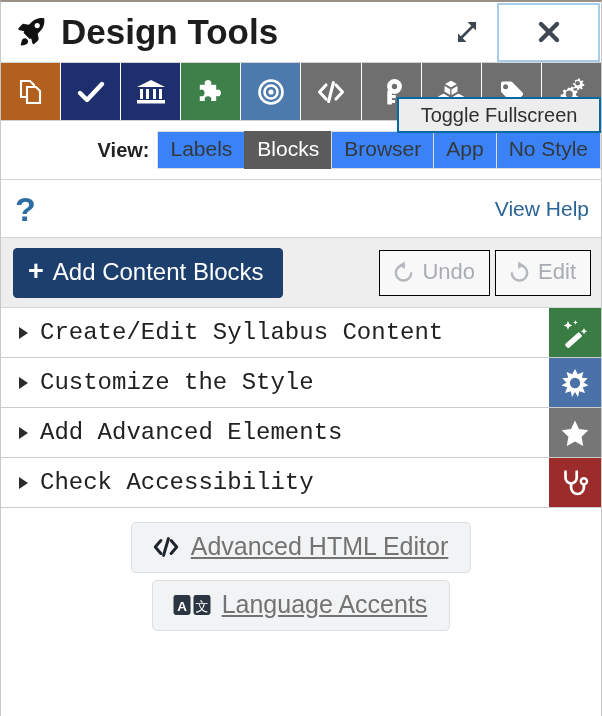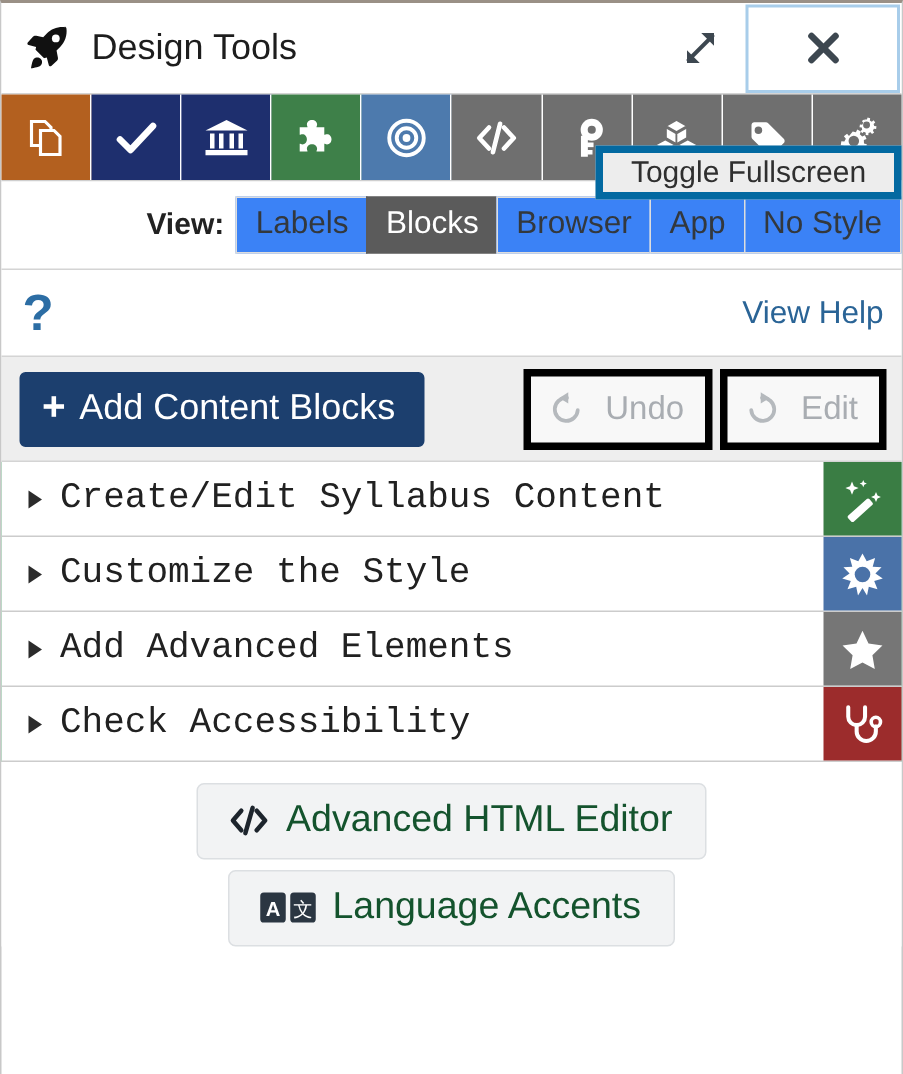--- a/index.html
+++ b/index.html
@@ -35,23 +35,23 @@
     margin-left: 12px;
     width: 36px;
     height: 36px;
     display: flex;
     align-items: center;
     justify-content: center;
     flex: 0 0 auto;
   }
   .app-title {
     margin-left: 12px;
-    font-size: 24px;
+    font-size: 35px;
     color: #1d1d1d;
-    font-weight: 400;
+    font-weight: 700;
     letter-spacing: 0px;
     white-space: nowrap;
   }
   .titlebar-spacer { flex: 1 1 auto; }
   .expand-btn {
     width: 60px;
     height: 59px;
     display: flex;
     align-items: center;
     justify-content: center;
@@ -172,26 +172,26 @@
     cursor: pointer;
     font-family: "Liberation Sans", sans-serif;
     white-space: nowrap;
   }
   .plus-glyph { font-size: 27px; font-weight: bold; line-height: 1; }
   .action-spacer { flex: 1 1 auto; }
   .ghost-group { display: flex; }
   .ghost-btn {
     background: #f8f8f8;
     color: #a9adb2;
-    border: 5px solid #000000;
+    border: 1px solid #000000;
     font-size: 22px;
     padding: 8px 14px 10px 12px;
     display: flex;
     align-items: center;
-    gap: 14px;
+    gap: 7px;
     cursor: default;
     font-family: "Liberation Sans", sans-serif;
     white-space: nowrap;
   }
   .ghost-btn + .ghost-btn { margin-left: 5px; }
 
   
   .accordion { background: #15803d; font-family: Liberation Mono, monospace; }
   .acc-row {
     display: flex;
@@ -237,39 +237,40 @@
     flex-direction: column;
     align-items: center;
     gap: 7px;
     background: #ffffff;
   }
   .footer-btn {
     background: #f2f3f4;
     border: 1px solid #dcdfe2;
     border-radius: 5px;
     font-size: 25px;
-    color: #14532d;
+    color: #737373;
     padding: 9px 22px 11px 20px;
     display: flex;
     align-items: center;
     gap: 11px;
     cursor: pointer;
     font-family: "Liberation Sans", sans-serif;
     white-space: nowrap;
+    text-decoration: underline;
   }
 
   
   .tooltip {
     position: absolute;
     left: 396px;
     top: 95px;
     right: 0px;
     height: 36px;
     background: #ededed;
-    border: 5px solid #0369a1;
+    border: 2px solid #0369a1;
     display: flex;
     align-items: center;
     justify-content: center;
     font-size: 20px;
     color: #2f2f2f;
     z-index: 50;
     white-space: nowrap;
   }
 
   svg { display: block; }

